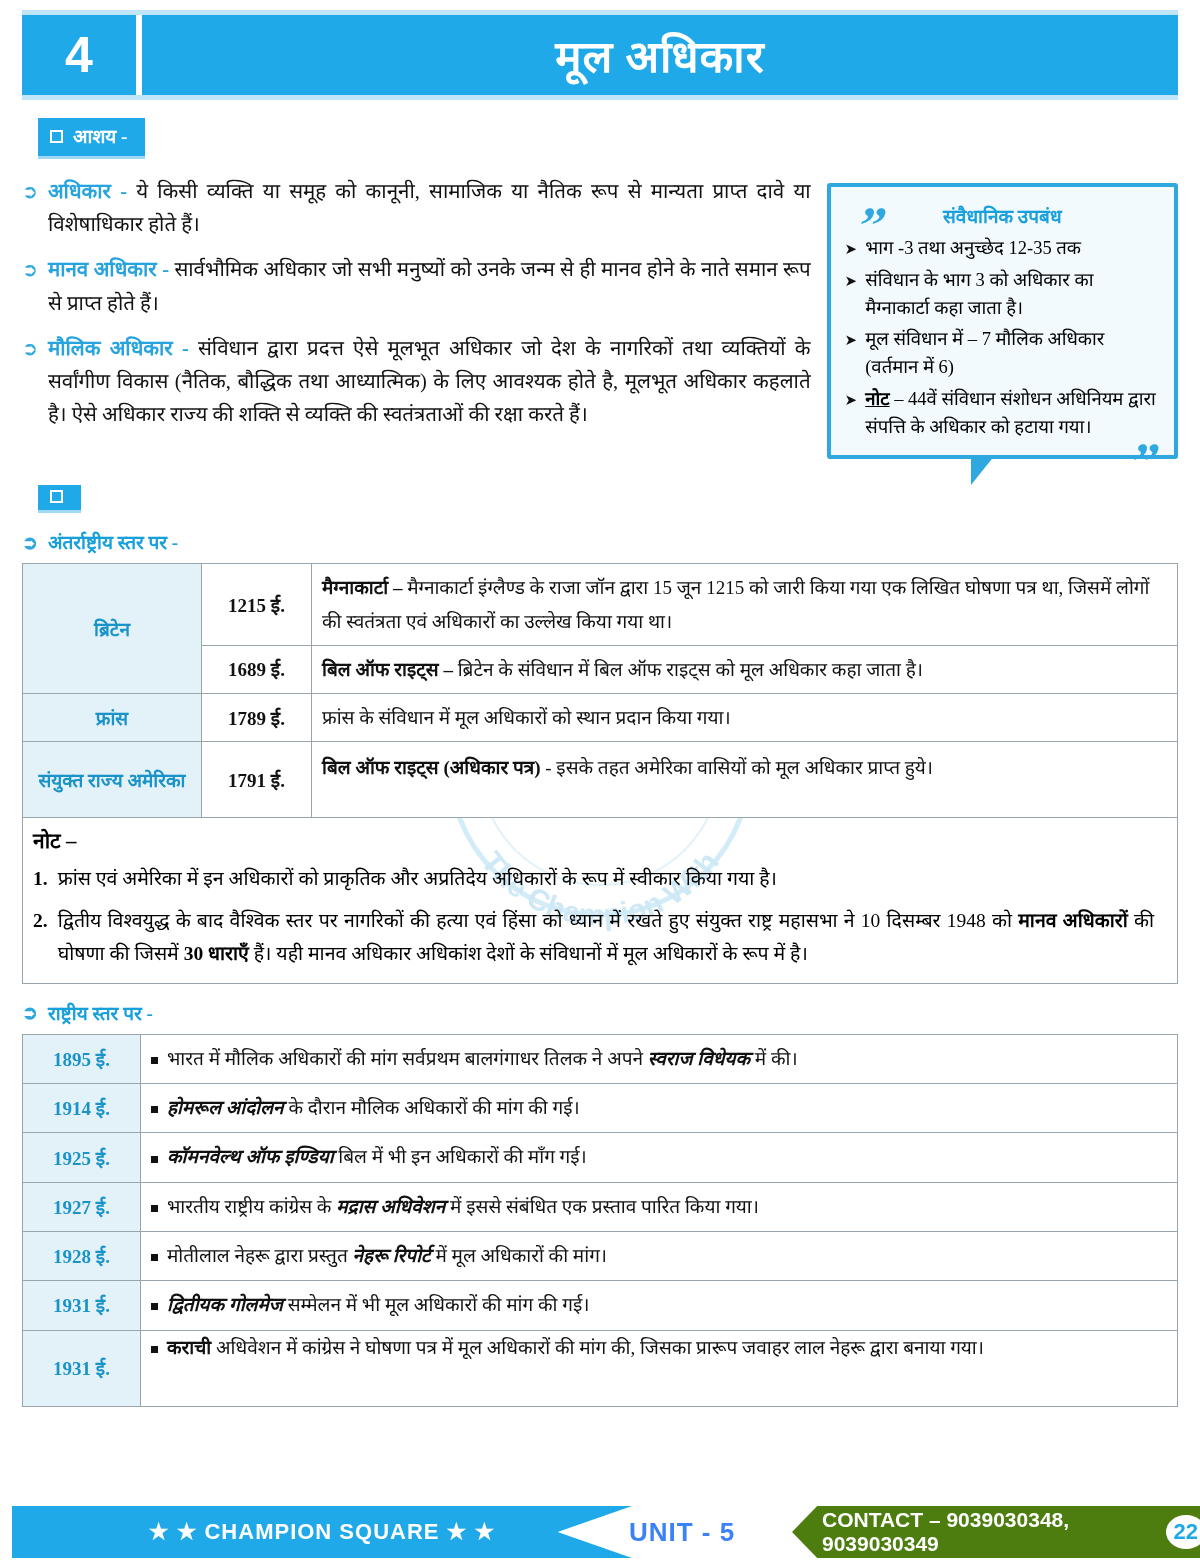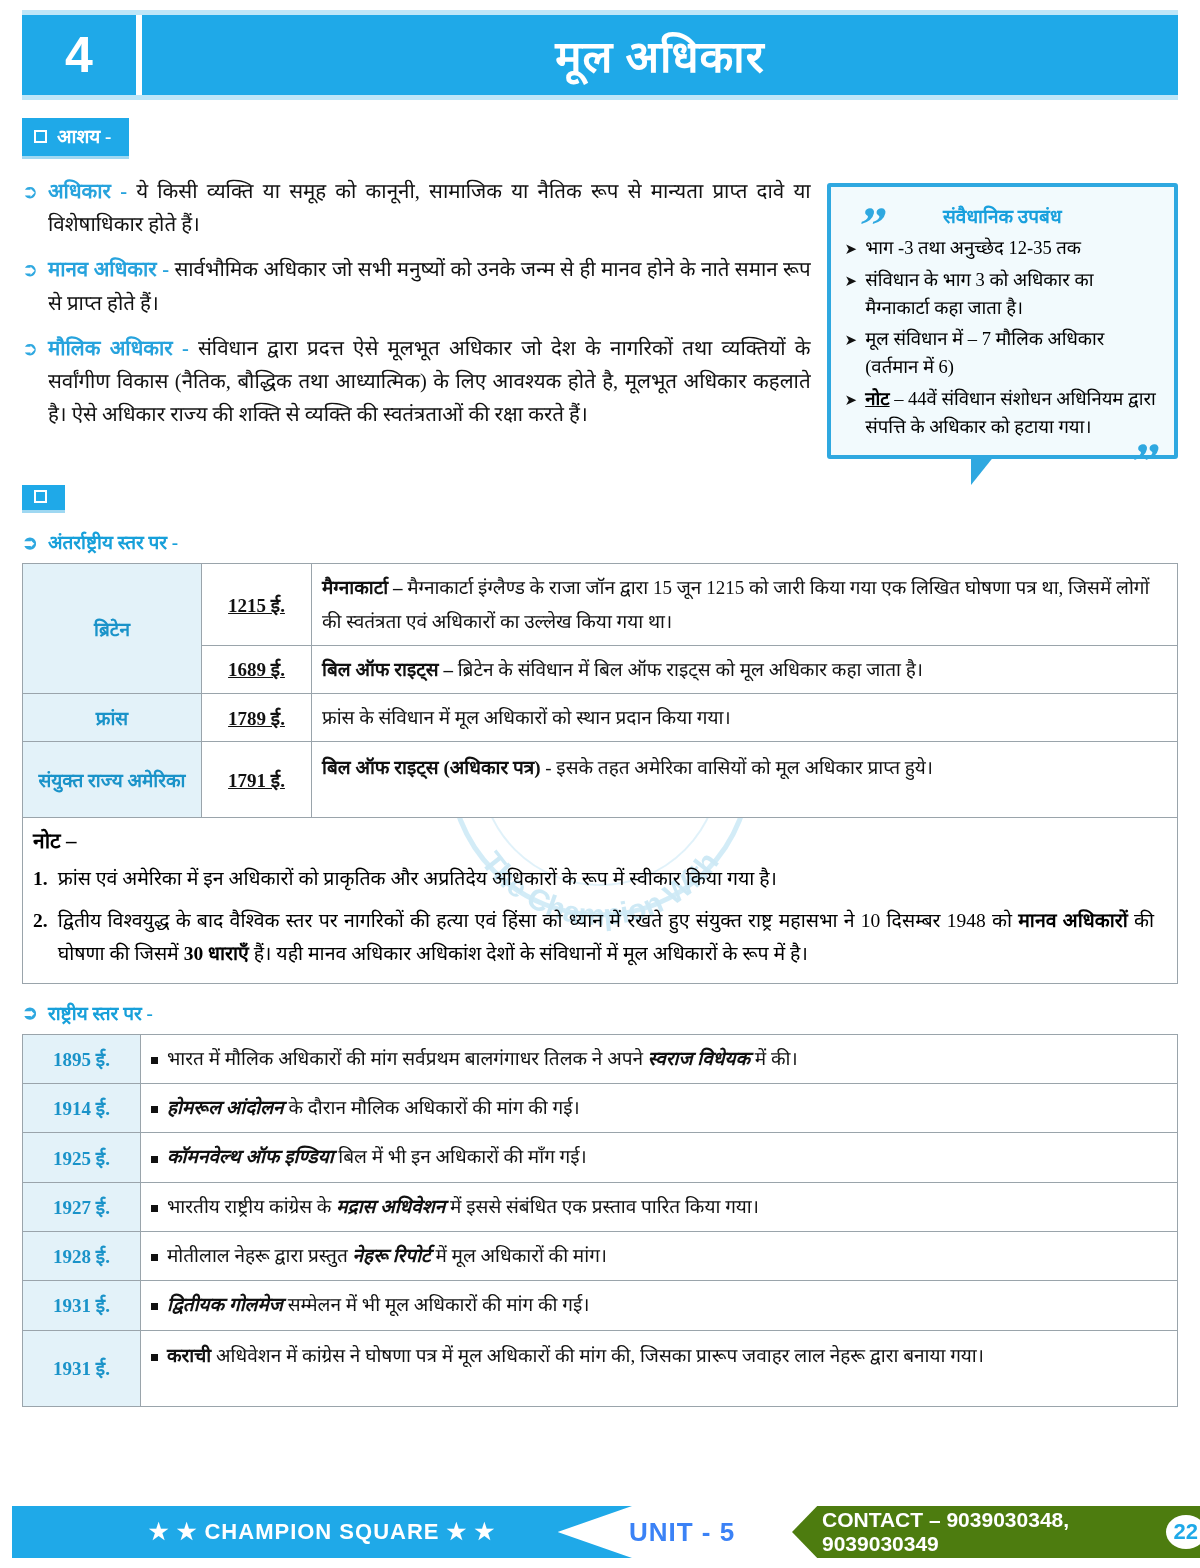--- a/index.html
+++ b/index.html
@@ -41,20 +41,21 @@
     letter-spacing:1px;
   }
 
   
   .banner{
     display:inline-flex; align-items:center; gap:10px;
     background:#1fa9e8; color:#ffffff;
     font-size:19px; font-weight:bold;
     padding:5px 18px 7px 12px;
     border-bottom:3px solid #9fd8f2;
+    margin-left:16px;
   }
   .banner .sq{
     width:13px;height:13px;border:2px solid #ffffff;
     display:inline-block; flex:none;
   }
 
   
   .content{ position:relative; z-index:2; padding:0 22px; }
 
   .two-col{ display:flex; gap:16px; align-items:flex-start; }
@@ -111,21 +112,21 @@
 
   
   table{ border-collapse:collapse; width:100%; background:#fff; }
   table td{ border:1px solid #9aa4ab; vertical-align:middle; }
   .t-intl td.c1{
     background:#e3f2f9; color:#1a93c9; font-weight:bold;
     text-align:center; font-size:19px; width:179px; padding:8px 4px;
   }
   .t-intl td.c2{
     text-align:center; font-weight:bold; font-size:19px;
-    width:110px; padding:8px 4px; color:#111;text-decoration:underline;
+    width:110px; padding:8px 4px; color:#111;
   }
   .t-intl td.c3{
     padding:7px 10px; font-size:19px; line-height:1.75; color:#111;
   }
   .t-intl td.c3 b{ font-weight:bold; }
 
   
   .t-nat td.y{
     background:#e3f2f9; color:#1a93c9; font-weight:bold;
     text-align:center; font-size:19px; width:118px; padding:9px 4px;
@@ -340,21 +341,21 @@
     <tr>
       <td class="y">1928 ई.</td>
       <td class="d"><span class="sq"></span><span>मोतीलाल नेहरू द्वारा प्रस्तुत </span><i>नेहरू रिपोर्ट</i><span> में मूल अधिकारों की मांग।</span></td>
     </tr>
     <tr>
       <td class="y">1931 ई.</td>
       <td class="d"><span class="sq"></span><i>द्वितीयक गोलमेज</i><span> सम्मेलन में भी मूल अधिकारों की मांग की गई।</span></td>
     </tr>
     <tr>
       <td class="y">1931 ई.</td>
-      <td class="d" style="height:76px;vertical-align:top;padding-top:9px;"><span class="sq"></span><b>कराची</b><span> अधिवेशन में कांग्रेस ने घोषणा पत्र में मूल अधिकारों की मांग की, जिसका प्रारूप जवाहर लाल नेहरू द्वारा बनाया गया।</span></td>
+      <td class="d" style="height:76px;vertical-align:top;padding-top:1px;"><span class="sq"></span><b>कराची</b><span> अधिवेशन में कांग्रेस ने घोषणा पत्र में मूल अधिकारों की मांग की, जिसका प्रारूप जवाहर लाल नेहरू द्वारा बनाया गया।</span></td>
     </tr>
   </tbody>
     </table>
 
 </div>
 
 <div class="footer">
   <div class="f-left">★ ★ CHAMPION SQUARE ★ ★</div>
   <div class="f-unit">UNIT - 5</div>
   <div class="f-right">

